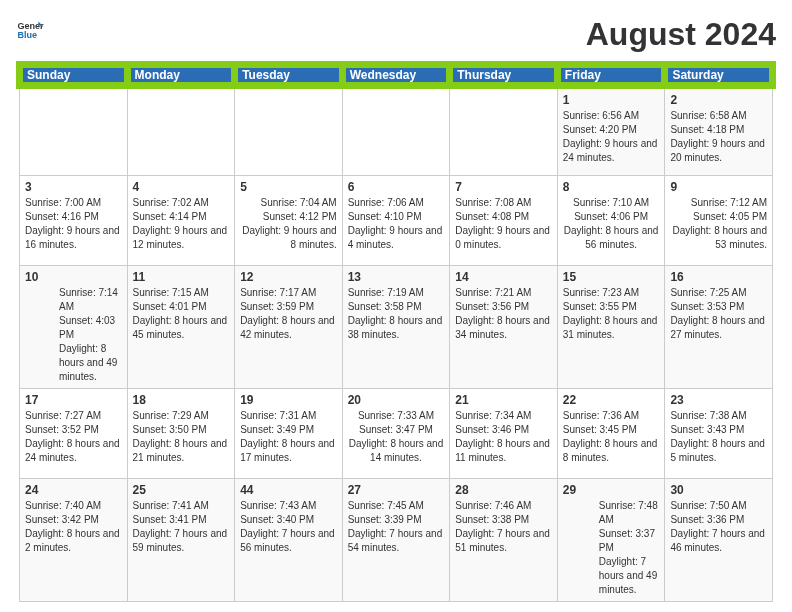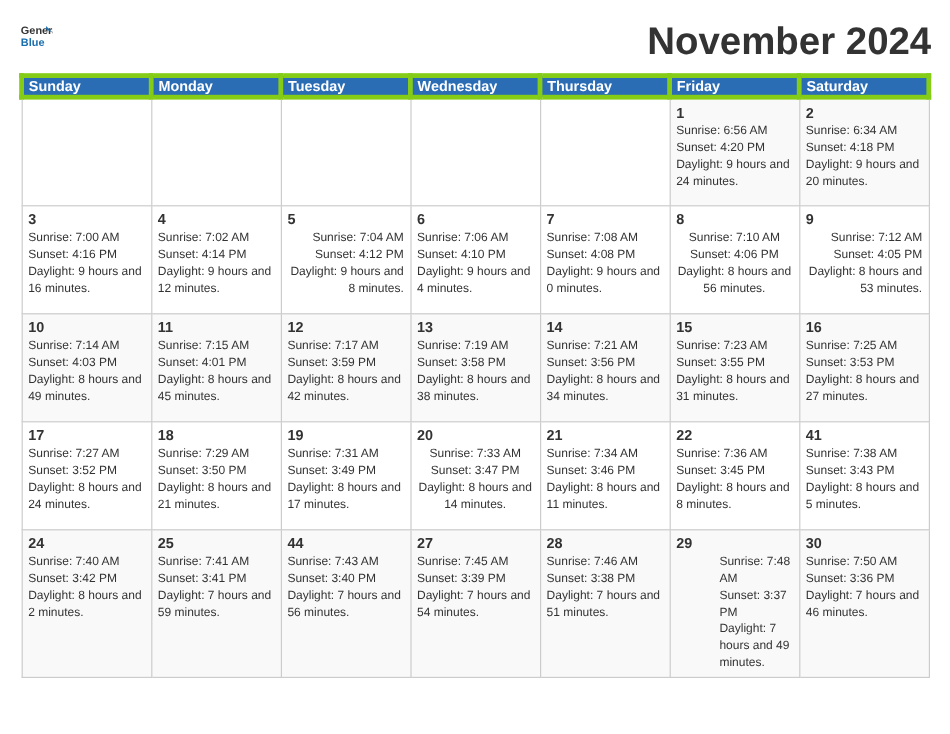--- a/index.html
+++ b/index.html
@@ -42,21 +42,21 @@
       border-collapse: collapse;
       table-layout: fixed;
     }
     thead tr th {
       background: #2a6db5;
       color: #fff;
       font-size: 12px;
       font-weight: bold;
       padding: 0 4px;
       text-align: left;
-      border: 4px solid #84cc16;
+      border: 7px solid #84cc16;
     }
     tbody tr td {
       vertical-align: top;
       border: 1px solid #ccc;
       padding: 4px 5px;
       font-size: 10px;
       color: #333;
       min-height: 80px;
       height: 90px;
       background: #fff;
@@ -85,21 +85,21 @@
 
 <div class="header-area">
   <div class="logo">
     <svg class="logo-icon" viewBox="0 0 40 40" xmlns="http://www.w3.org/2000/svg">
       <text x="2" y="18" font-size="13" font-weight="bold" fill="#333">General</text>
       <text x="2" y="32" font-size="13" font-weight="bold" fill="#1a6faf">Blue</text>
       <polygon points="32,8 40,16 32,12" fill="#1a6faf"></polygon>
     </svg>
   </div>
   <div class="title-area">
-    <div class="month-title">November 2024</div>
+    <div class="month-title">August 2024</div>
   </div>
 </div>
 
 <table>
   <thead>
     <tr>
     <th>Sunday</th>
         <th>Monday</th>
         <th>Tuesday</th>
         <th>Wednesday</th>
@@ -116,21 +116,21 @@
         <td class="empty-cell"></td>
         <td class="empty-cell"></td>
         <td>
           <span class="day-num">1</span>
           <div class="day-info" style="white-space: pre-line;">Sunrise: 6:56 AM
 Sunset: 4:20 PM
 Daylight: 9 hours and 24 minutes.</div>
         </td>
         <td>
           <span class="day-num">2</span>
-          <div class="day-info" style="white-space: pre-line;">Sunrise: 6:34 AM
+          <div class="day-info" style="white-space: pre-line;">Sunrise: 6:58 AM
 Sunset: 4:18 PM
 Daylight: 9 hours and 20 minutes.</div>
         </td>
       </tr>
       <tr>
         <td>
           <span class="day-num">3</span>
           <div class="day-info" style="white-space: pre-line;">Sunrise: 7:00 AM
 Sunset: 4:16 PM
 Daylight: 9 hours and 16 minutes.</div>
@@ -168,21 +168,21 @@
         <td>
           <span class="day-num">9</span>
           <div class="day-info" style="white-space: pre-line; text-align: right;">Sunrise: 7:12 AM
 Sunset: 4:05 PM
 Daylight: 8 hours and 53 minutes.</div>
         </td>
       </tr>
       <tr>
         <td>
           <span class="day-num">10</span>
-          <div class="day-info" style="white-space: pre-line;">Sunrise: 7:14 AM
+          <div class="day-info" style="white-space: pre-line; margin-left: 34px;">Sunrise: 7:14 AM
 Sunset: 4:03 PM
 Daylight: 8 hours and 49 minutes.</div>
         </td>
         <td>
           <span class="day-num">11</span>
           <div class="day-info" style="white-space: pre-line;">Sunrise: 7:15 AM
 Sunset: 4:01 PM
 Daylight: 8 hours and 45 minutes.</div>
         </td>
         <td>
@@ -247,21 +247,21 @@
 Sunset: 3:46 PM
 Daylight: 8 hours and 11 minutes.</div>
         </td>
         <td>
           <span class="day-num">22</span>
           <div class="day-info" style="white-space: pre-line;">Sunrise: 7:36 AM
 Sunset: 3:45 PM
 Daylight: 8 hours and 8 minutes.</div>
         </td>
         <td>
-          <span class="day-num">41</span>
+          <span class="day-num">23</span>
           <div class="day-info" style="white-space: pre-line;">Sunrise: 7:38 AM
 Sunset: 3:43 PM
 Daylight: 8 hours and 5 minutes.</div>
         </td>
       </tr>
       <tr>
         <td>
           <span class="day-num">24</span>
           <div class="day-info" style="white-space: pre-line;">Sunrise: 7:40 AM
 Sunset: 3:42 PM

